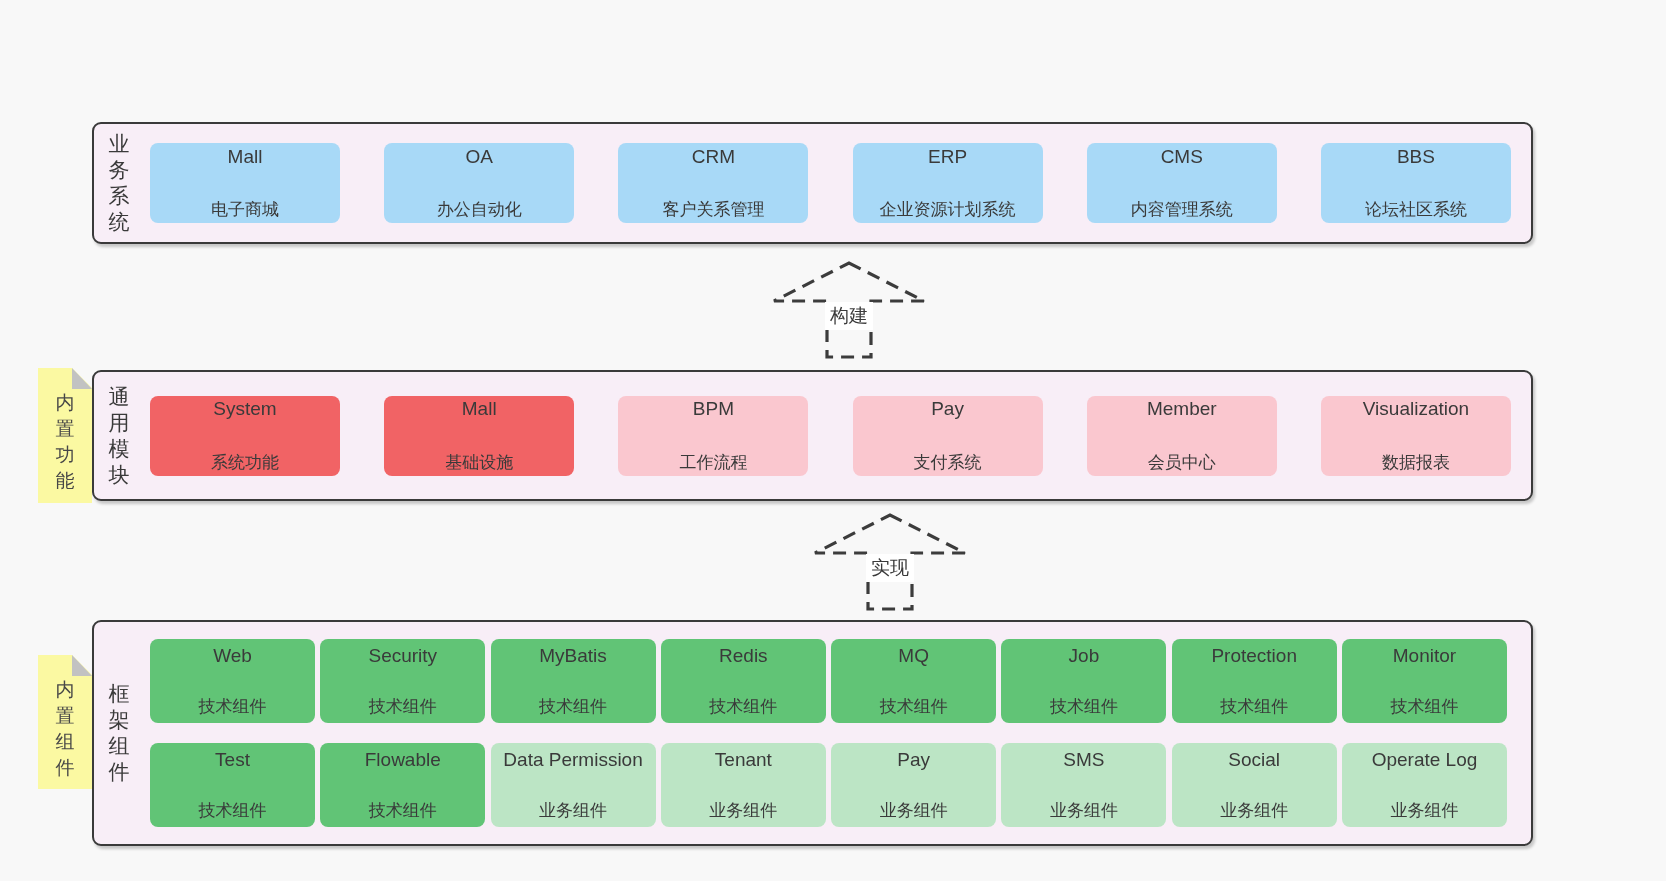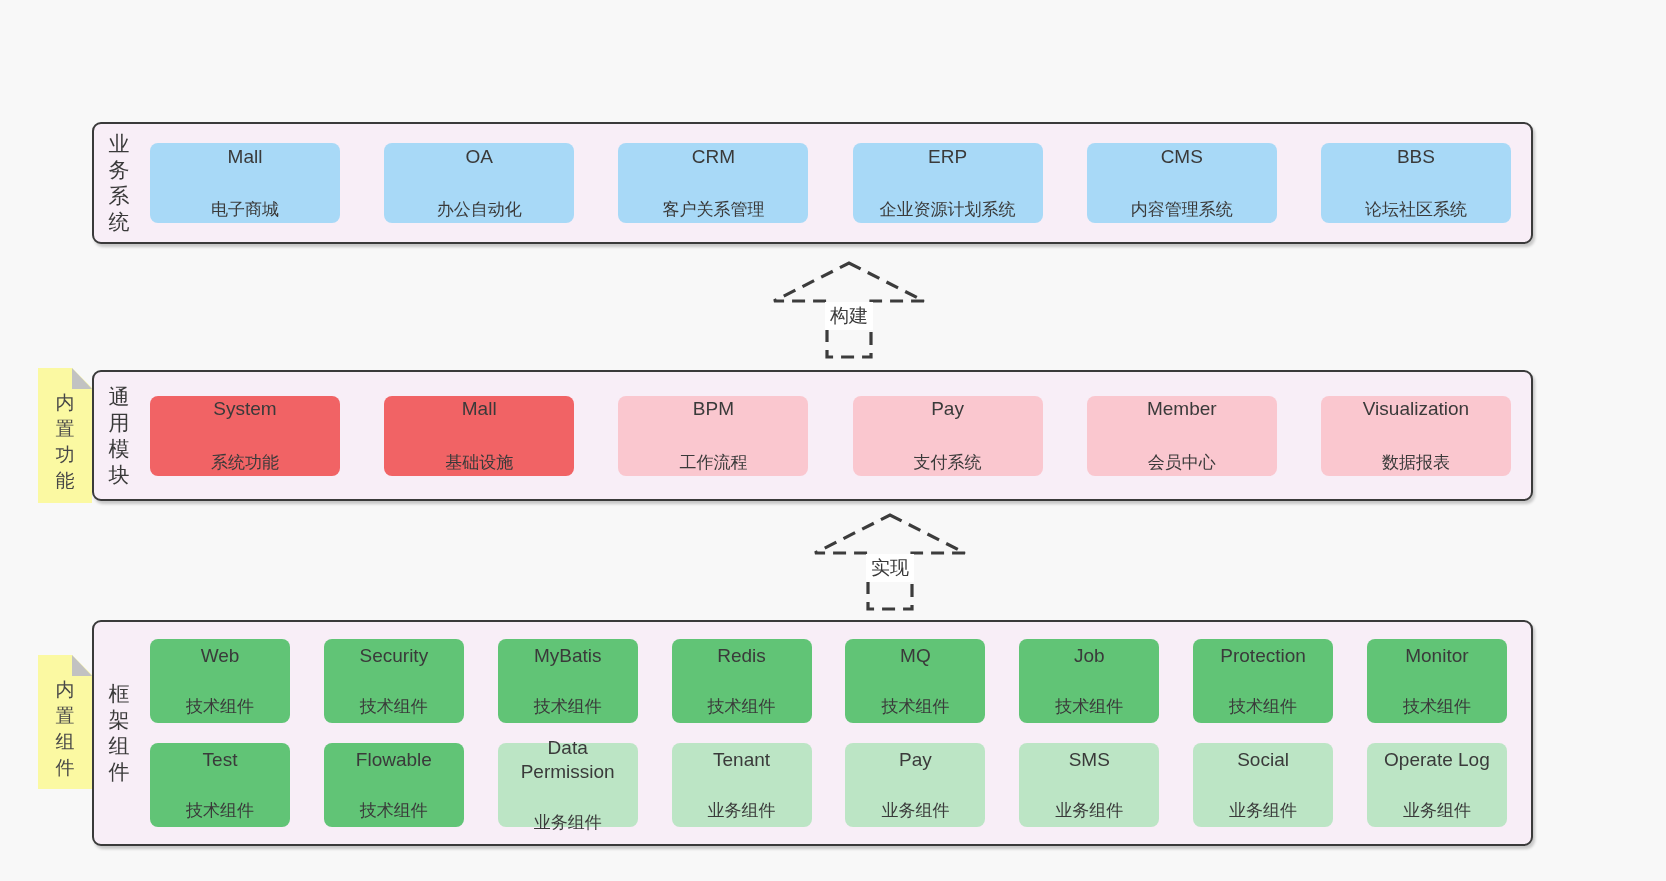--- a/index.html
+++ b/index.html
@@ -63,21 +63,21 @@
     display: flex;
     flex-direction: column;
     align-items: center;
     justify-content: center;
     text-align: center;
     color: var(--text, #3a3a3a);
     box-sizing: border-box;
     padding: 2px 4px;
   }
   .box-wide  { width: 190px; height: 80px; }
-  .box-small { width: 140px; height: 84px; }
+  .box-small { width: 165px; height: 84px; }
   .box .t { font-size: 19px; line-height: 1.4; }
   .box .s { font-size: 17px; line-height: 1.4; margin-top: 28px; }
   .box-small .t { line-height: 1.28; }
   .box-small .s { line-height: 1.28; }
 
   .blue       { background: var(--blue, #a8d9f7); }
   .red        { background: var(--red, #f16365); }
   .pink       { background: var(--pink, #fac7cf); }
   .green      { background: var(--green, #61c476); }
   .lightgreen { background: var(--light-green, #bce5c5); }

